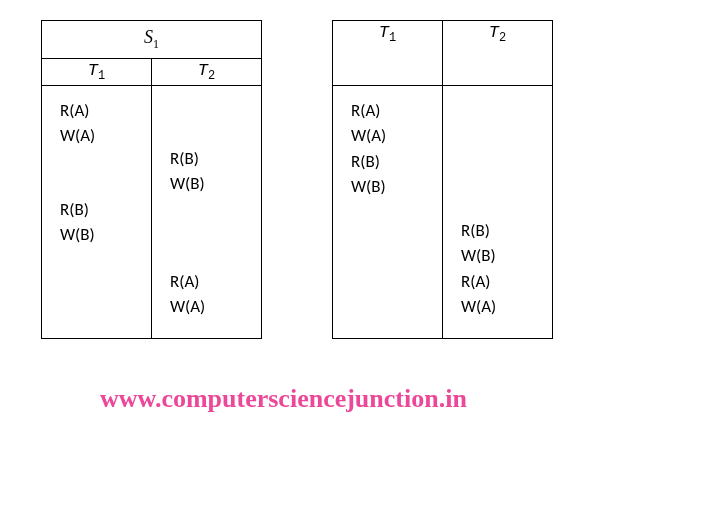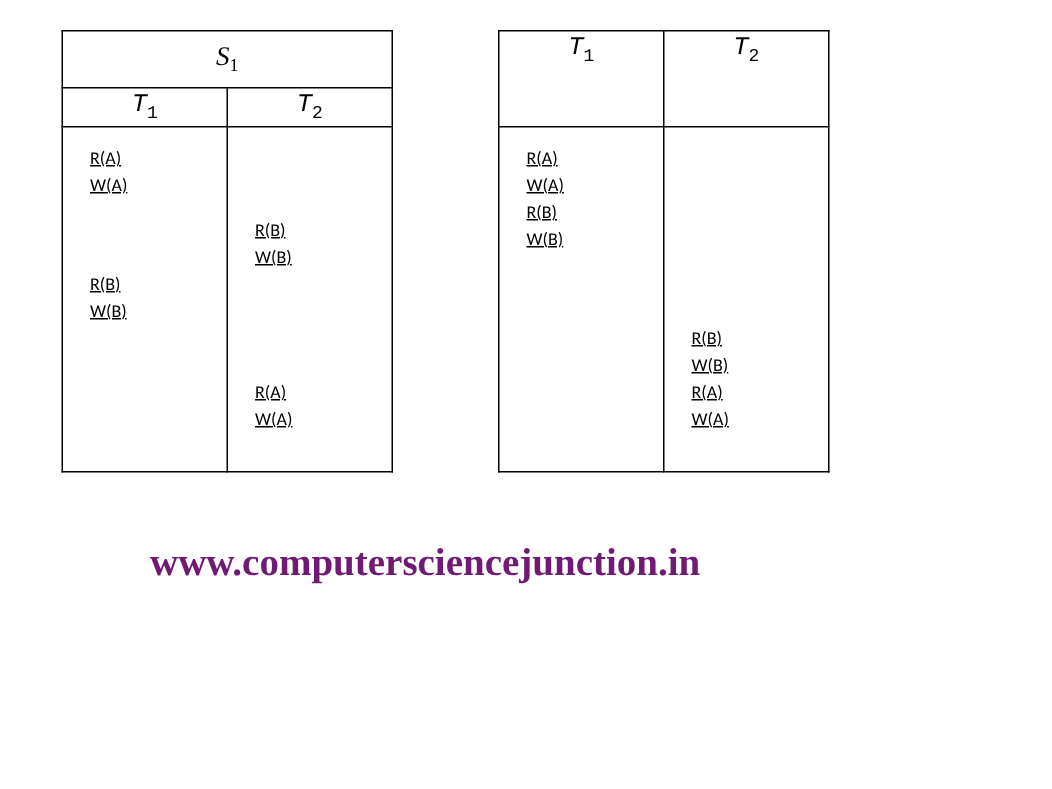--- a/index.html
+++ b/index.html
@@ -41,31 +41,30 @@
       font-size: 17px;
       padding: 2px 0;
       font-weight: normal;
       width: 110px;
       font-family: Liberation Mono, monospace;
     }
     .ops-cell {
       padding: 12px 8px 18px 18px;
       width: 110px;
       font-family: Calibri, Arial, sans-serif;
-      font-size: 12px;
+      font-size: 17px;
       line-height: 1.5;
       height: 230px;
-      text-decoration: underline;
     }
     .op { display: block; }
     .gap1 { display: block; height: 24px; }
     .gap2 { display: block; height: 48px; }
     .gap4 { display: block; height: 96px; }
     .watermark {
-      color: #701a75;
+      color: #ec4899;
       font-family: "Times New Roman", serif;
       font-weight: bold;
       font-size: 26px;
       margin-top: 45px;
       margin-left: 85px;
     }
   </style>
 </head>
 <body>
 

